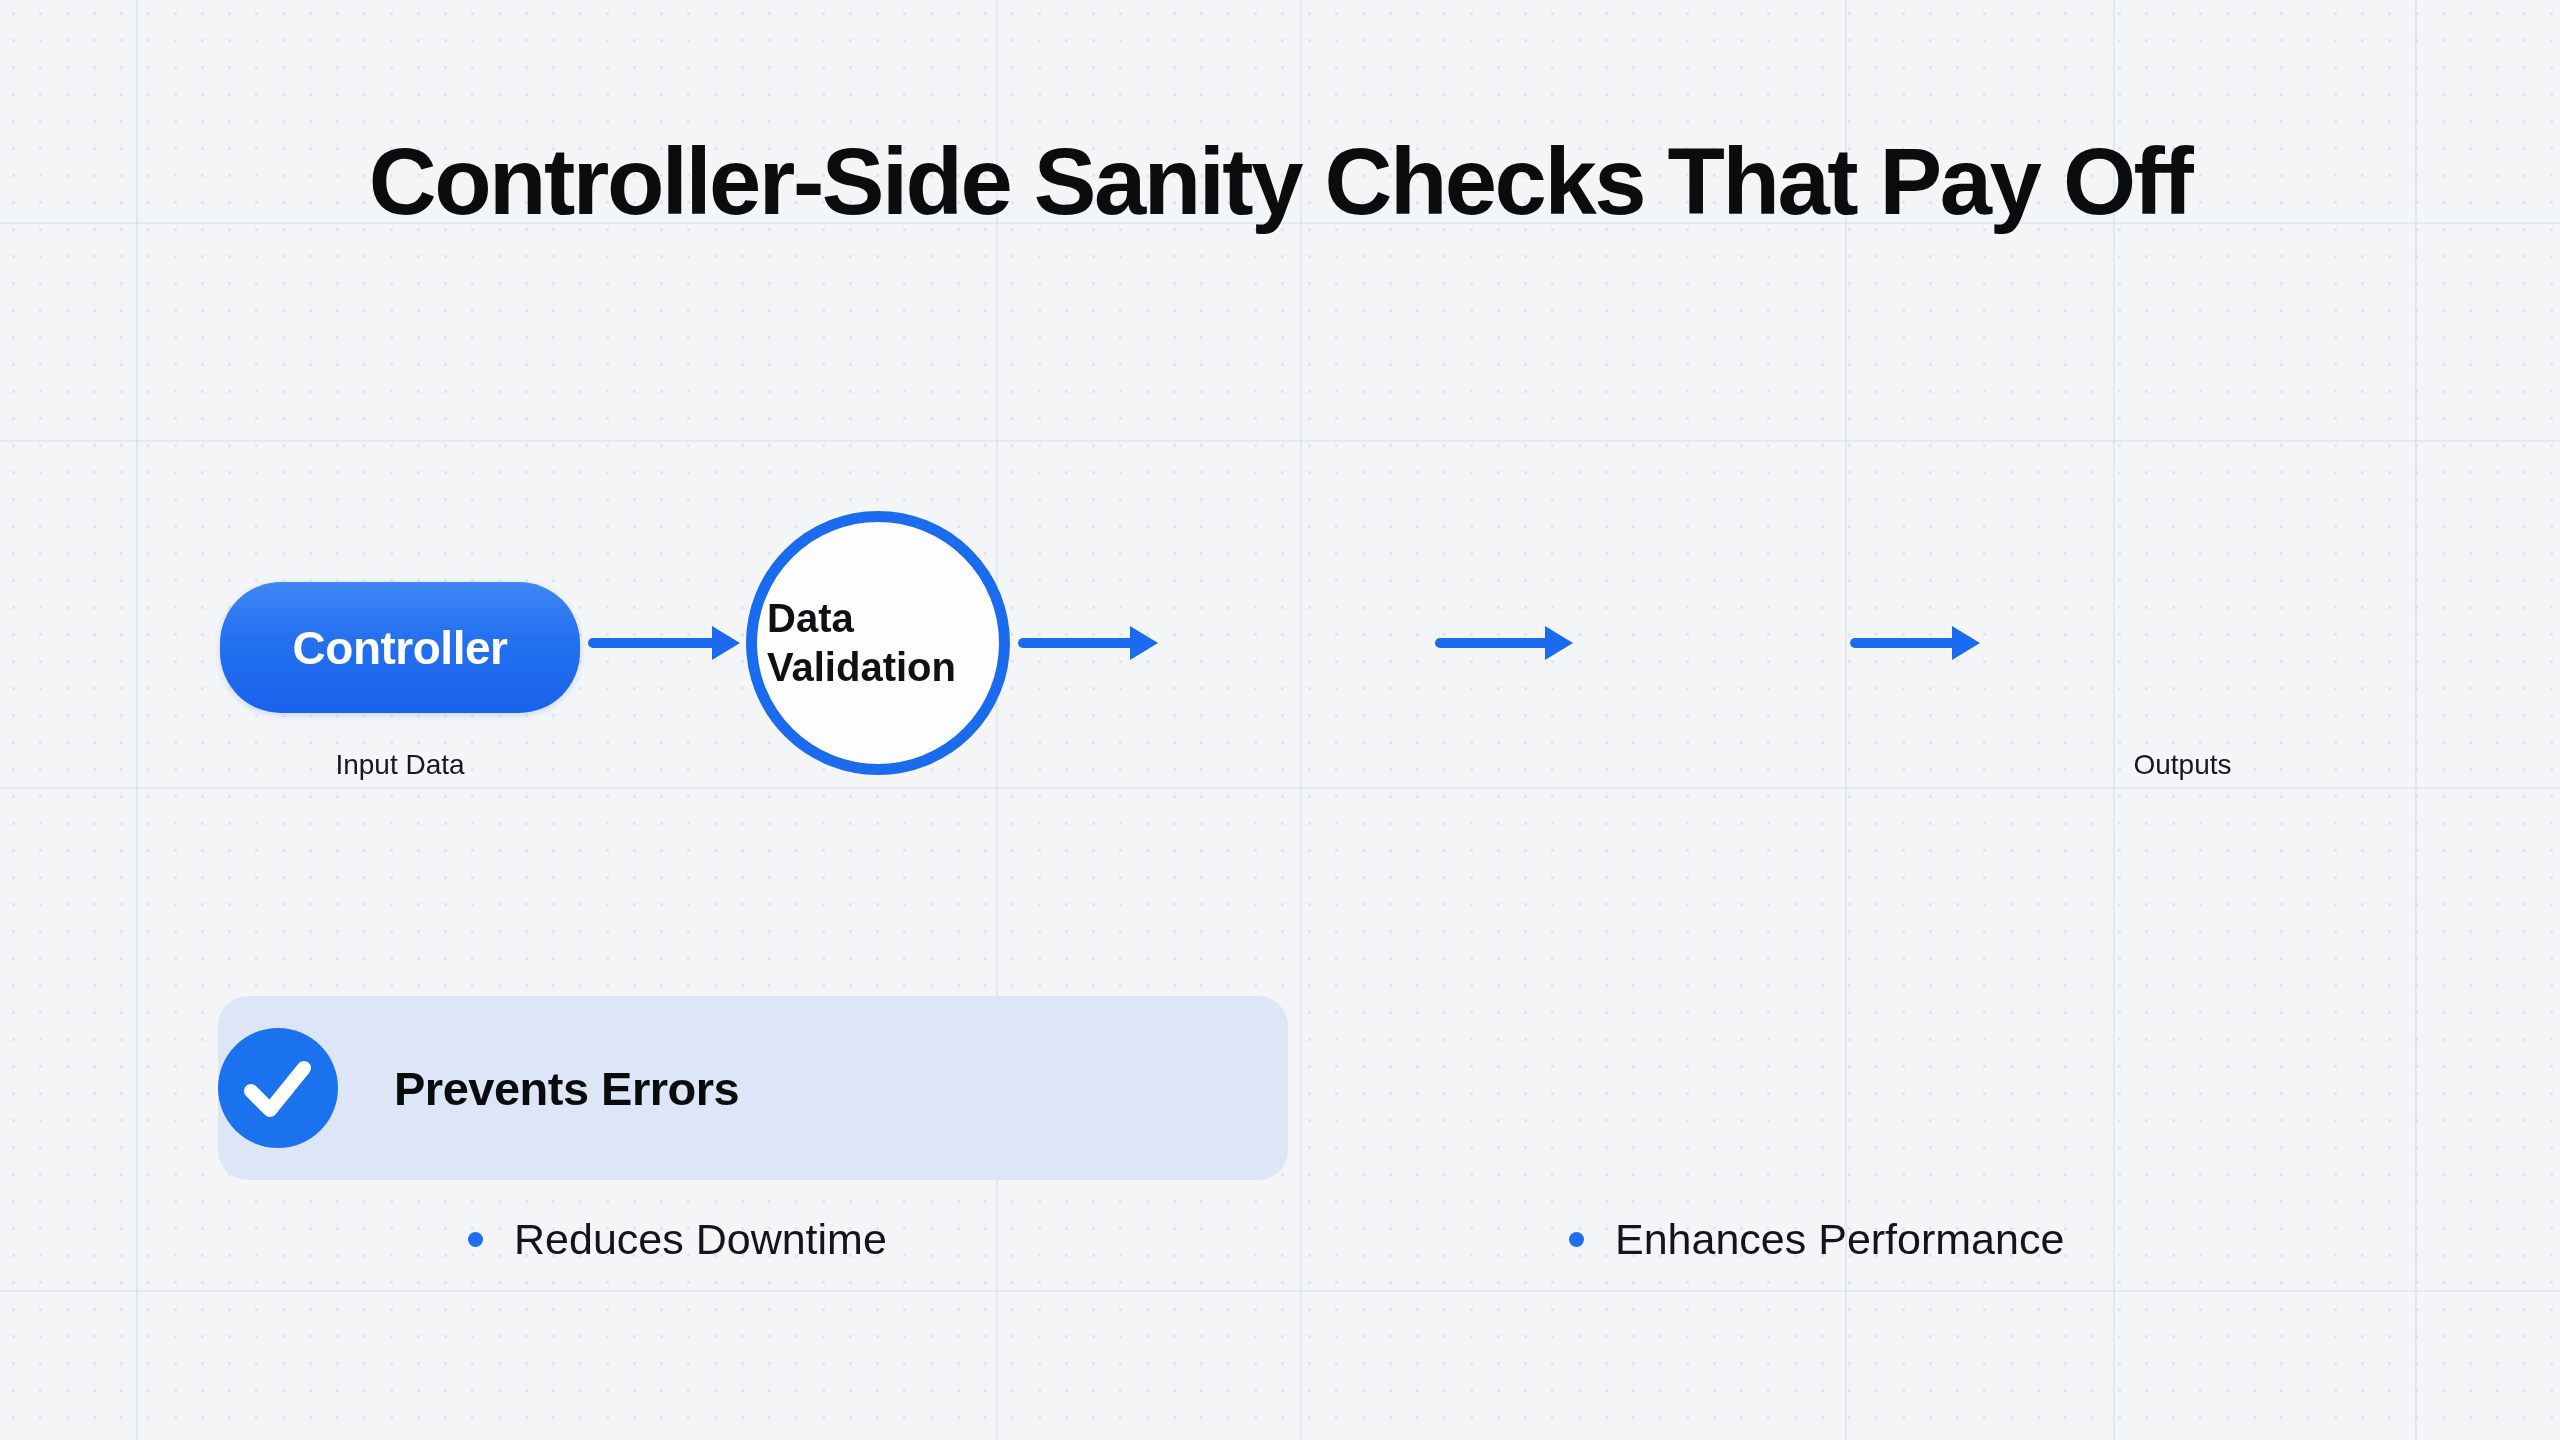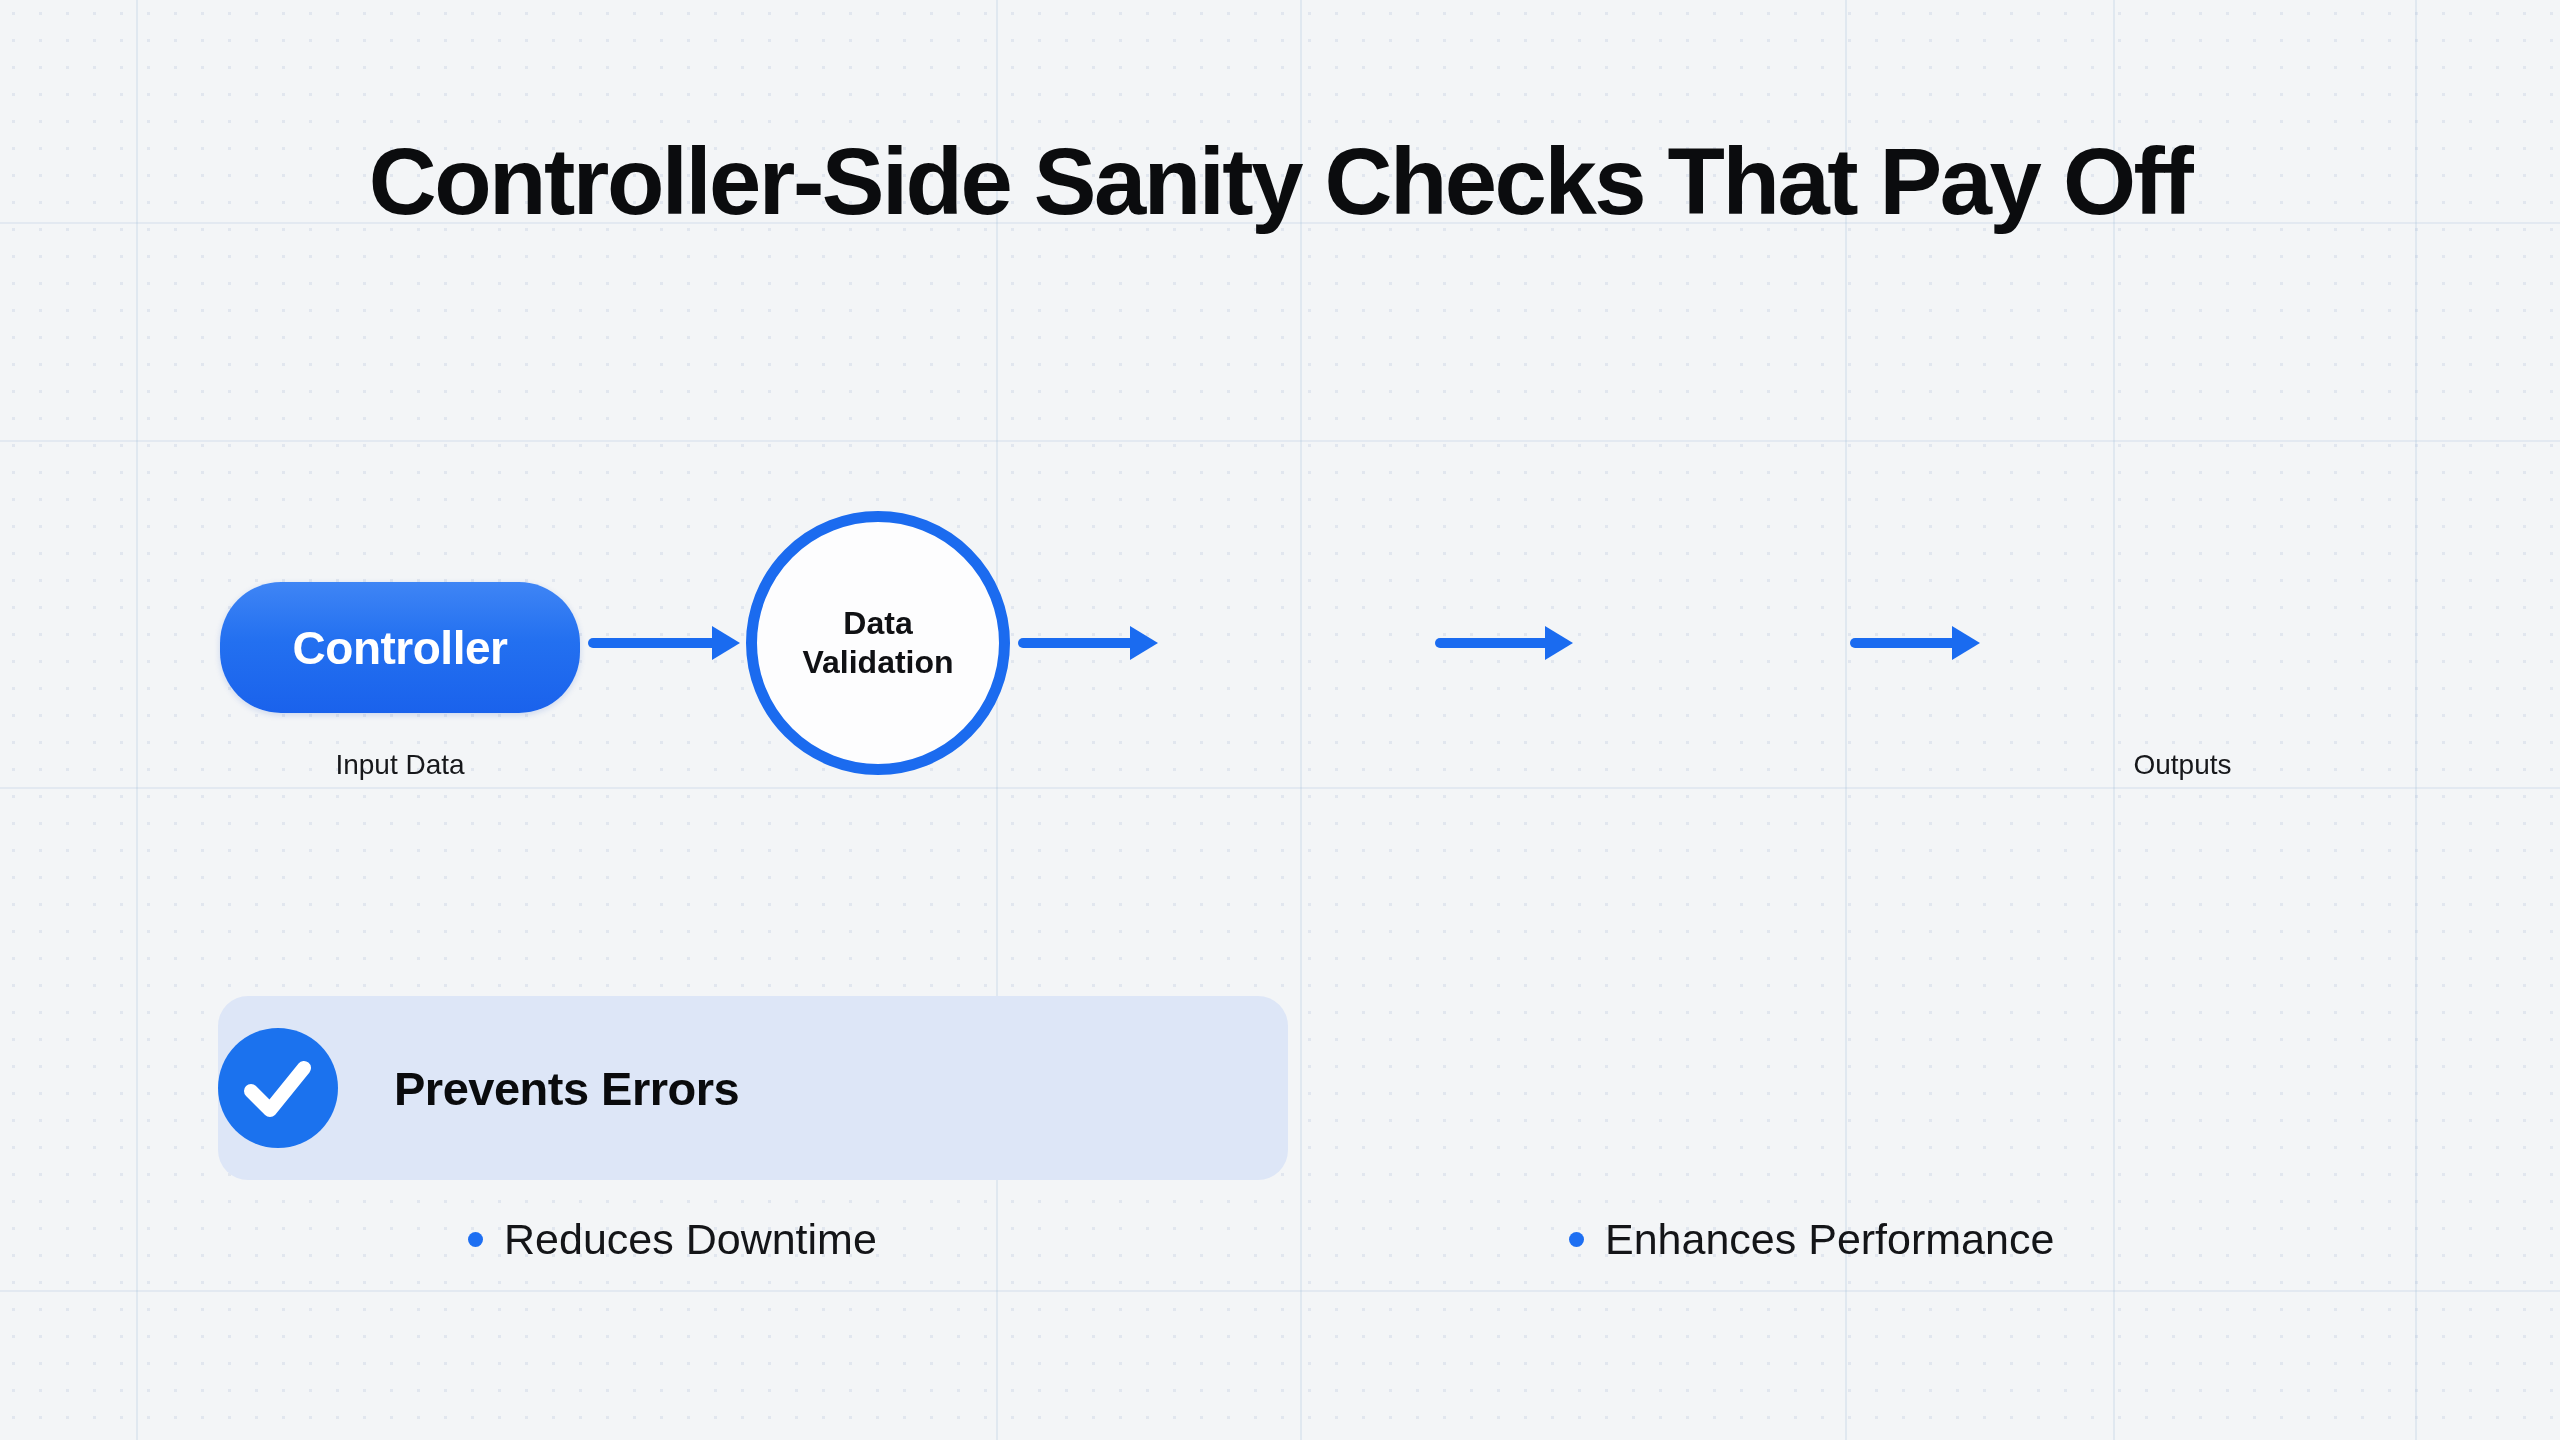--- a/index.html
+++ b/index.html
@@ -35,22 +35,21 @@
   }
   .pill.start{left:220px;width:360px;}
   .pill.end{left:1985px;width:395px;}
 
   .node-circle{
     position:absolute;top:511px;width:264px;height:264px;
     border-radius:50%;
     background:#fdfdfe;
     border:11px solid #1b6bef;
     display:flex;align-items:center;justify-content:center;
-    text-align:center;
-    font-size:32px;font-weight:bold;line-height:1.22;color:#101114;
+    font-size:40px;font-weight:bold;line-height:1.22;color:#101114;
     padding:10px;
   }
   .c1{left:746px;} .c2{left:1163px;} .c3{left:1578px;}
 
   .flow-sublabel{
     position:absolute;top:740px;height:50px;
     display:flex;align-items:center;justify-content:center;
     font-size:28px;color:#17181b;
   }
   .sub-start{left:220px;width:360px;}
@@ -72,21 +71,21 @@
     border-radius:30px;
     display:flex;align-items:center;
   }
   .card1{left:218px;width:1070px;background:#dde6f7;gap:56px;}
   .card2{left:1288px;width:1054px;background:#e3eaf8;padding-left:146px;gap:58px;}
   .card-title{font-size:47px;font-weight:bold;color:#0a0b0d;letter-spacing:-0.5px;}
   .icon-wrap{flex:0 0 auto;display:flex;align-items:center;justify-content:center;}
 
   .bullet-row{
     position:absolute;top:1210px;height:58px;
-    display:flex;align-items:center;gap:21px;
+    display:flex;align-items:center;gap:31px;
   }
   .b1{left:468px;} .b2{left:1569px;}
   .bullet-dot{width:15px;height:15px;border-radius:50%;background:#1e6ff2;flex:0 0 auto;}
   .bullet-text{font-size:43px;color:#141518;}
 </style>
 </head>
 <body>
 
 <div class="canvas">
 

